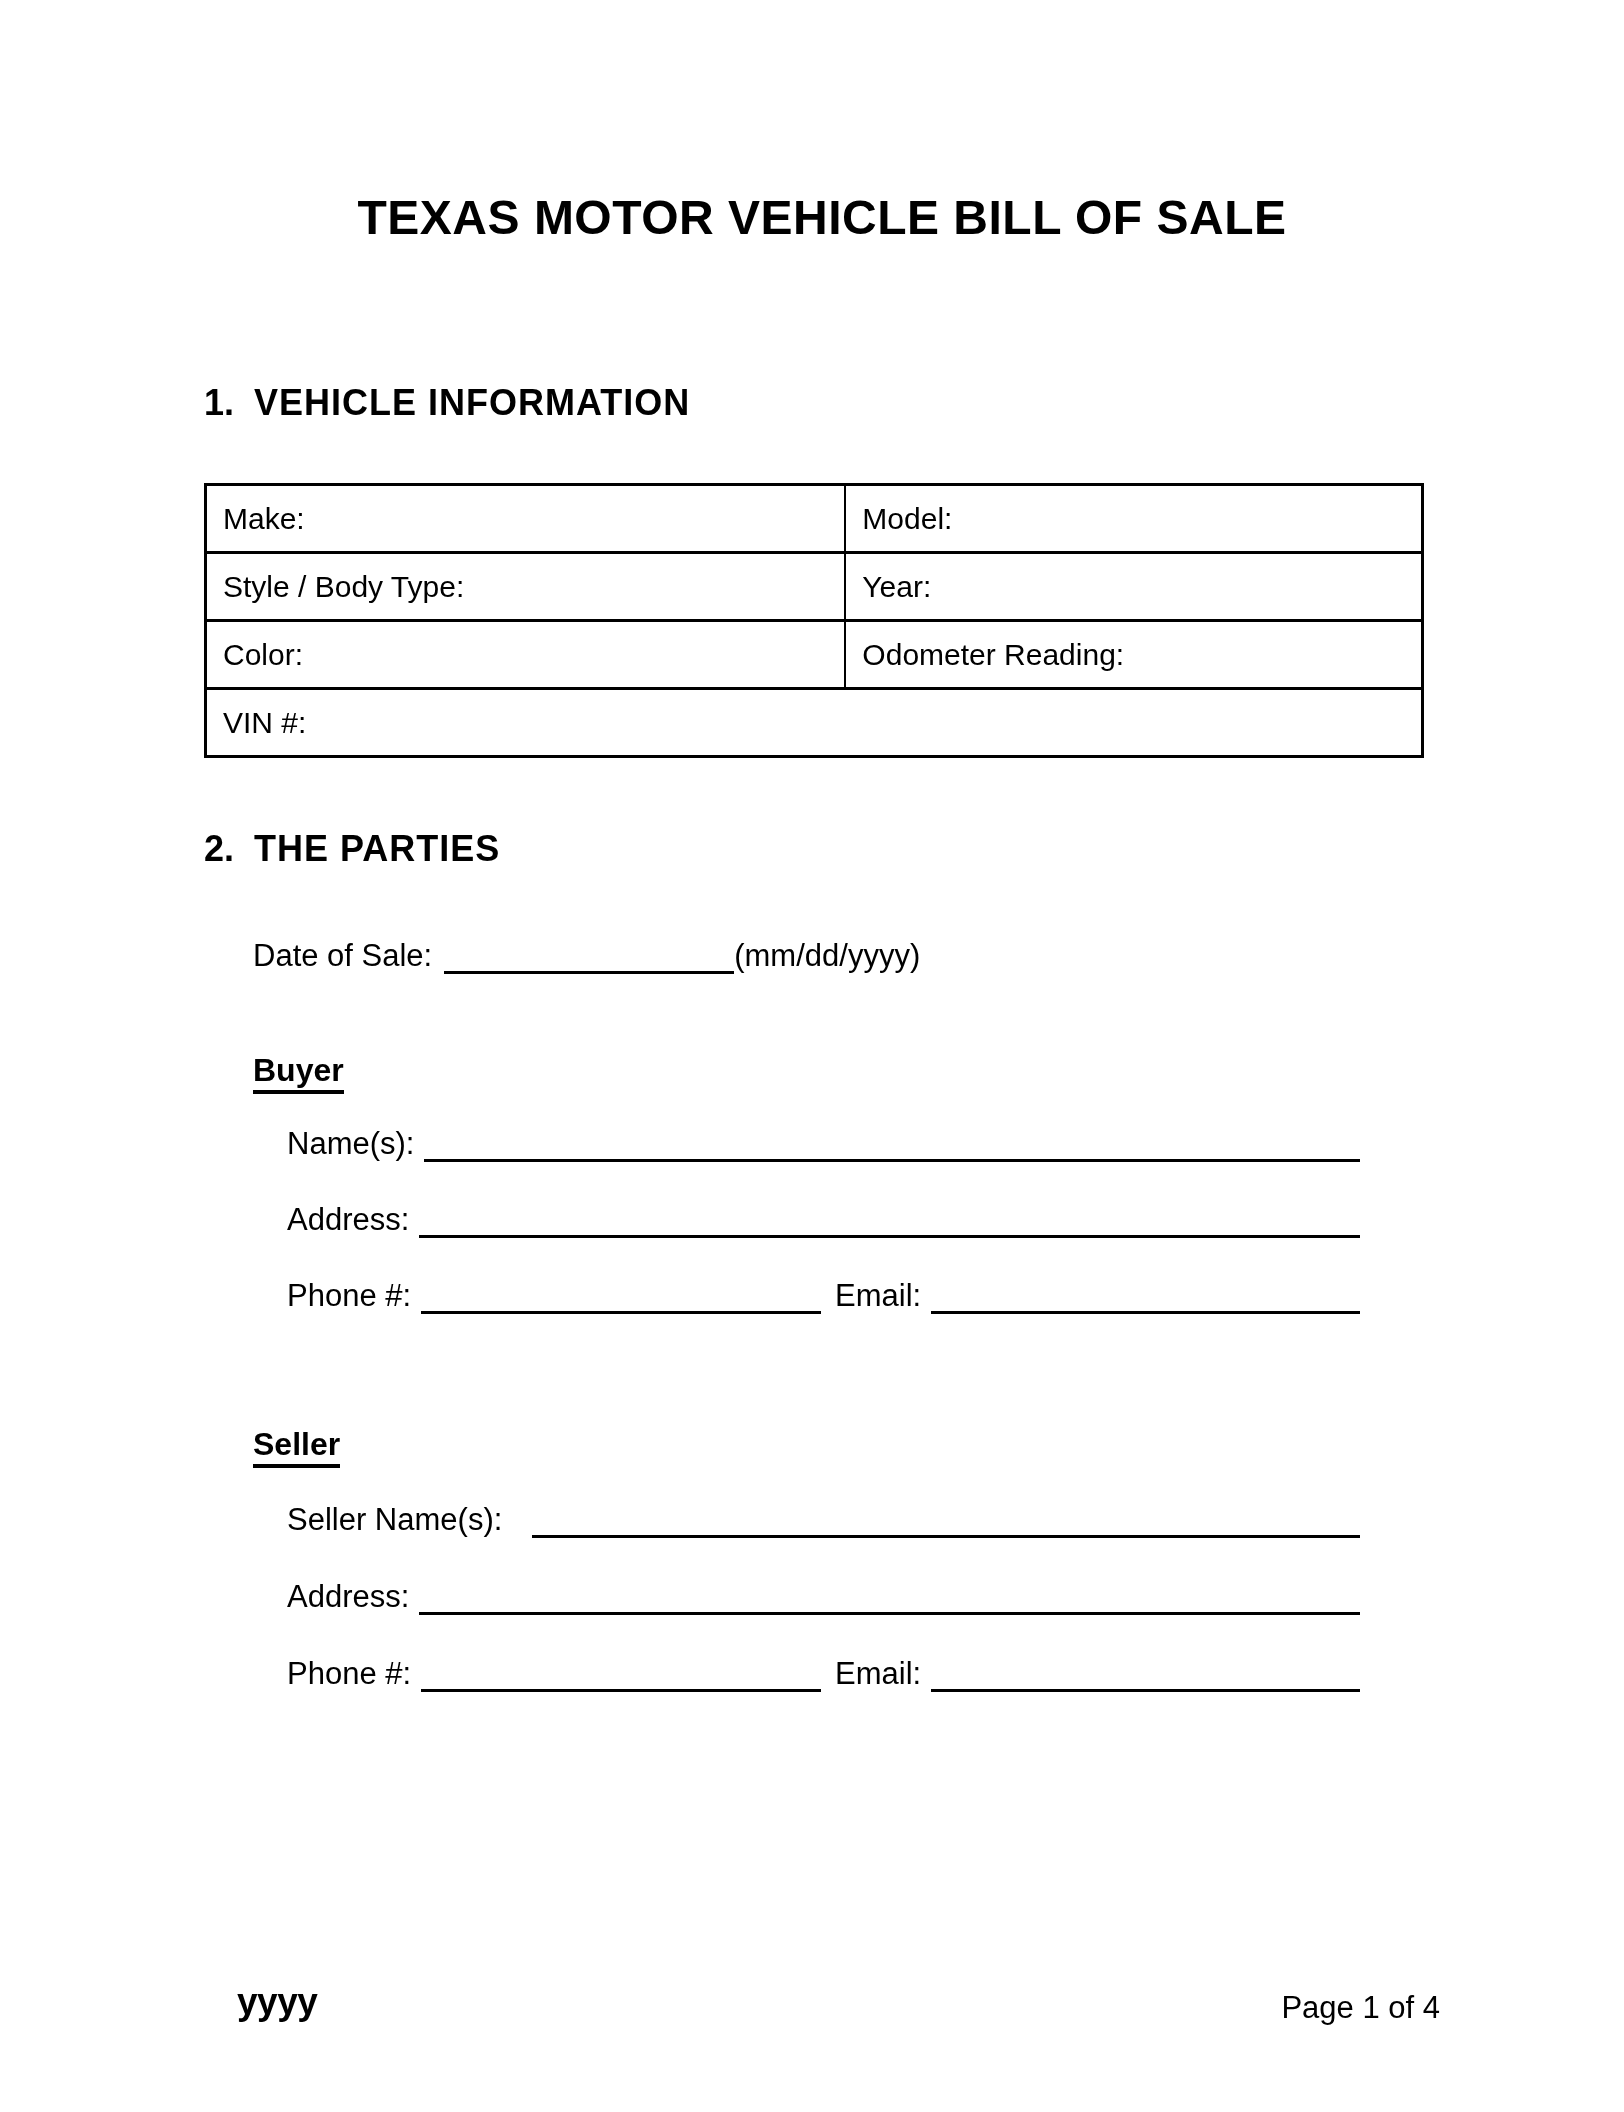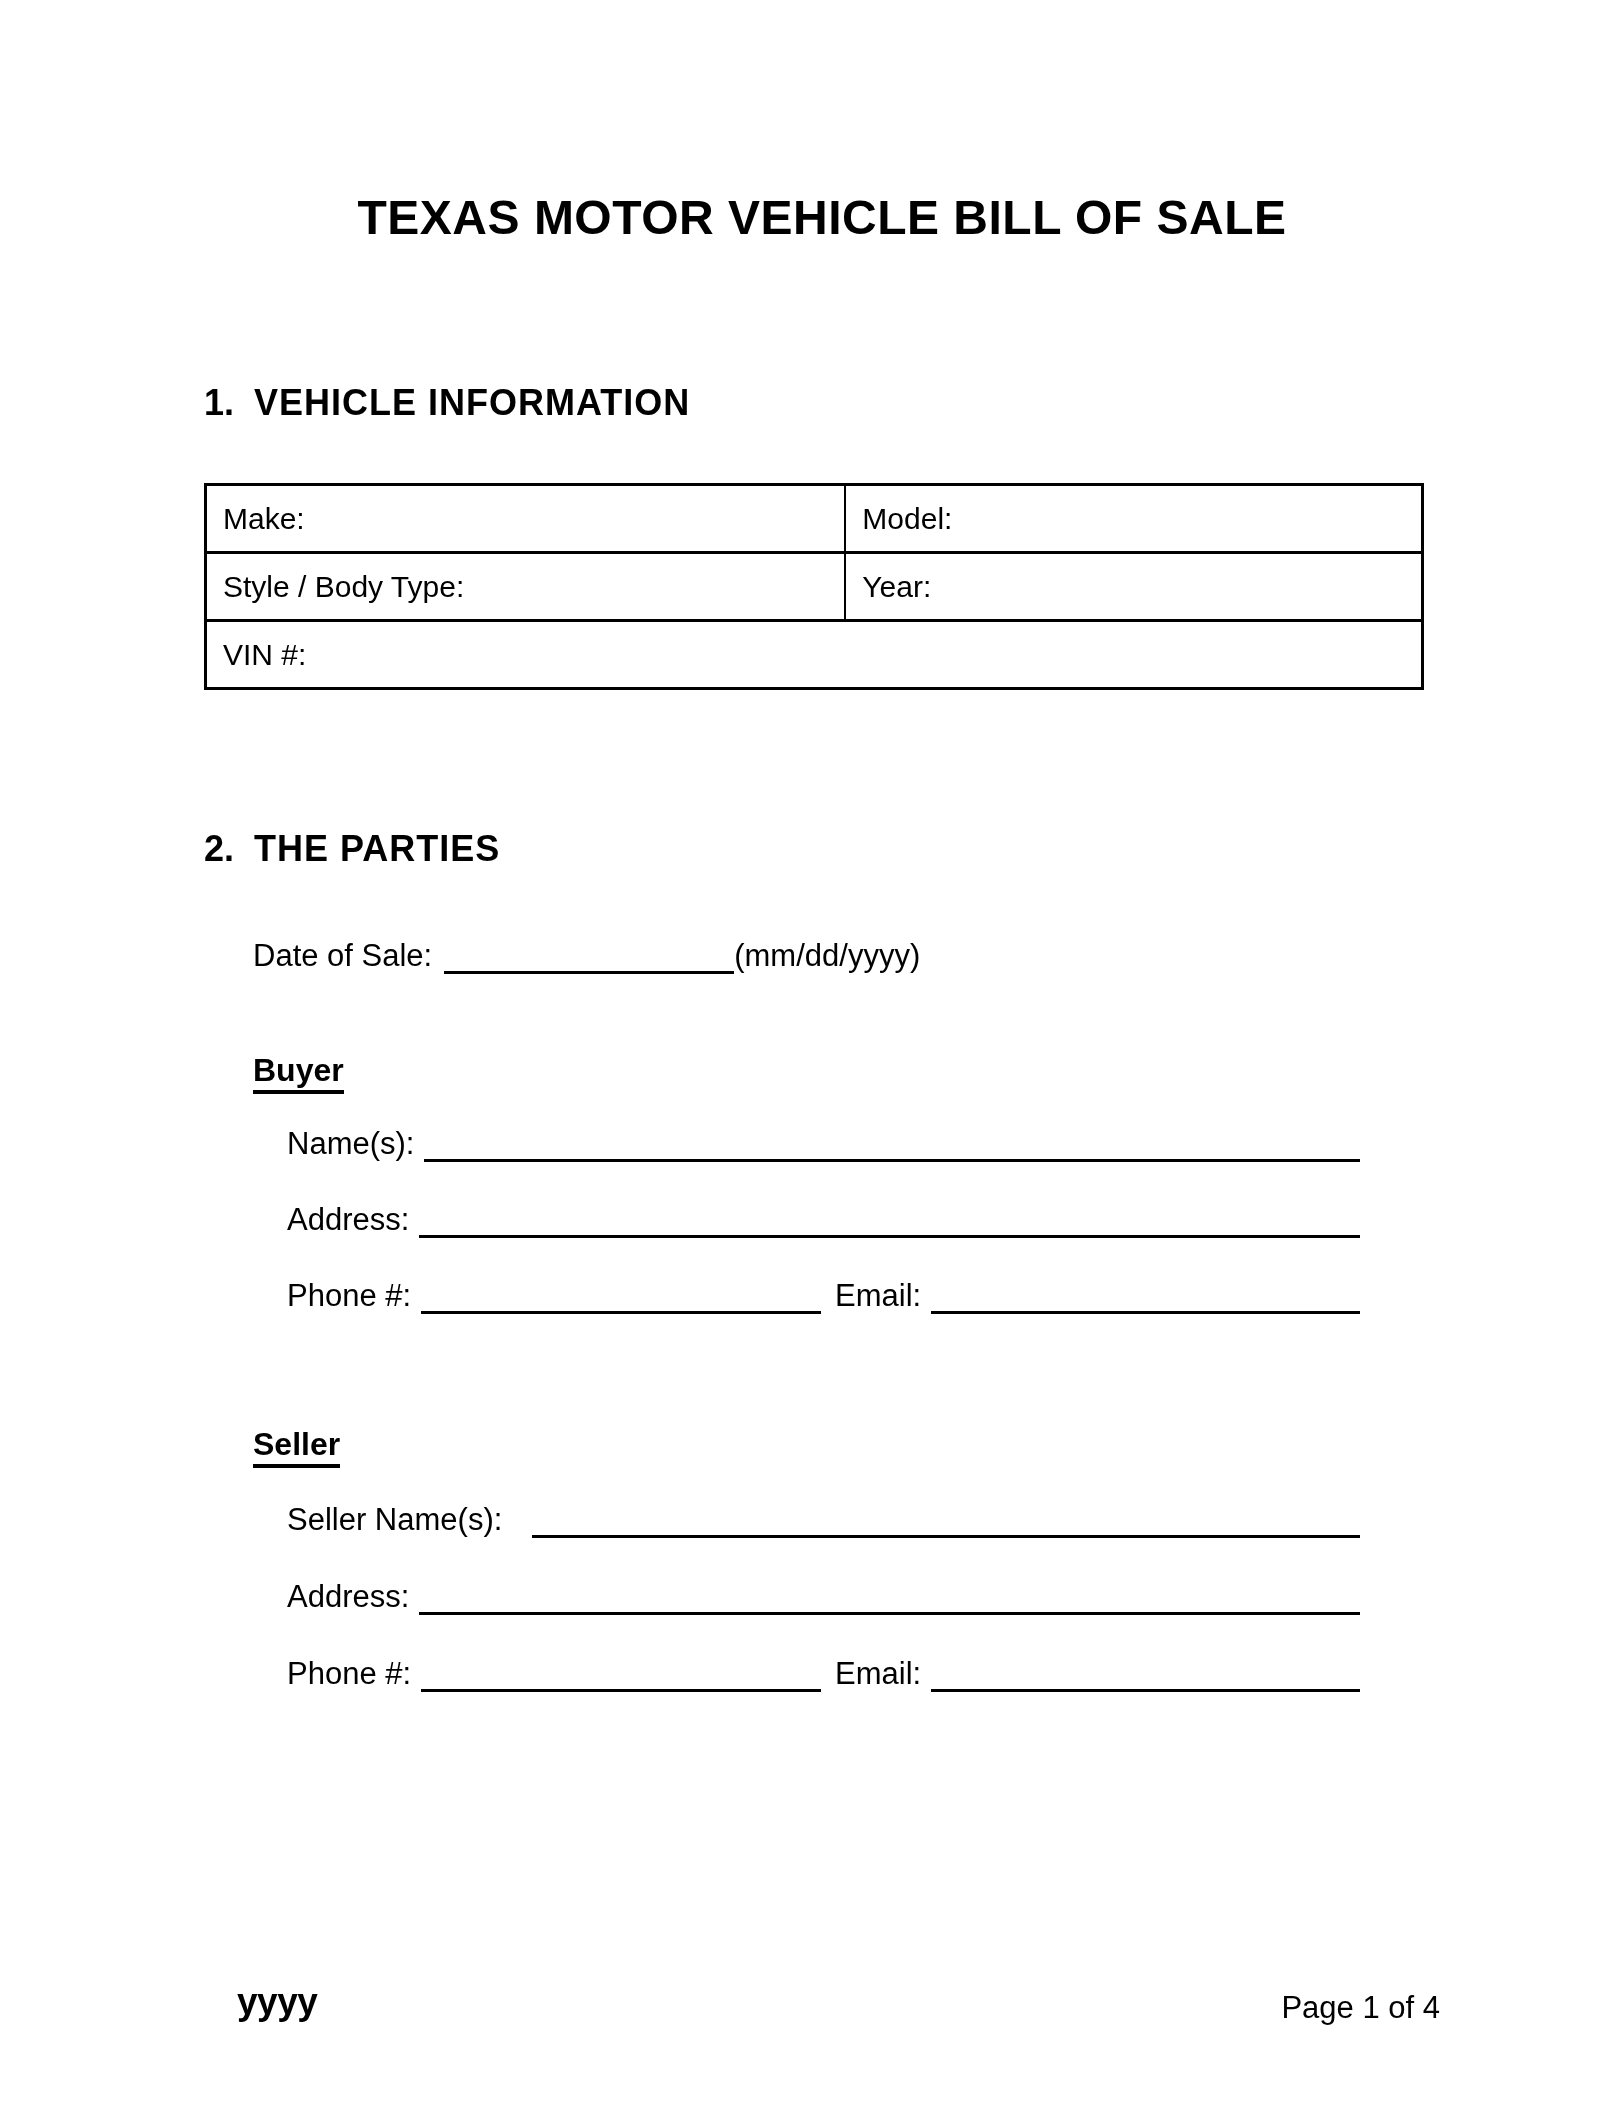--- a/index.html
+++ b/index.html
@@ -132,20 +132,30 @@
       <td class="c-left">
         <span>Style / Body Type:</span>
         <span></span>
       </td>
       <td>
         <span>Year:</span>
         <span></span>
       </td>
     </tr>
     <tr>
+      <td class="c-left">
+        <span>Color:</span>
+        <span></span>
+      </td>
+      <td>
+        <span>Odometer Reading:</span>
+        <span></span>
+      </td>
+    </tr>
+    <tr>
       <td colspan="2">
         <span>VIN #:</span>
         <span></span>
       </td>
     </tr>
   </tbody>
     </table>
 
   <div class="section-heading" id="heading-parties">
     <span class="num">2.</span><span>THE PARTIES</span>

